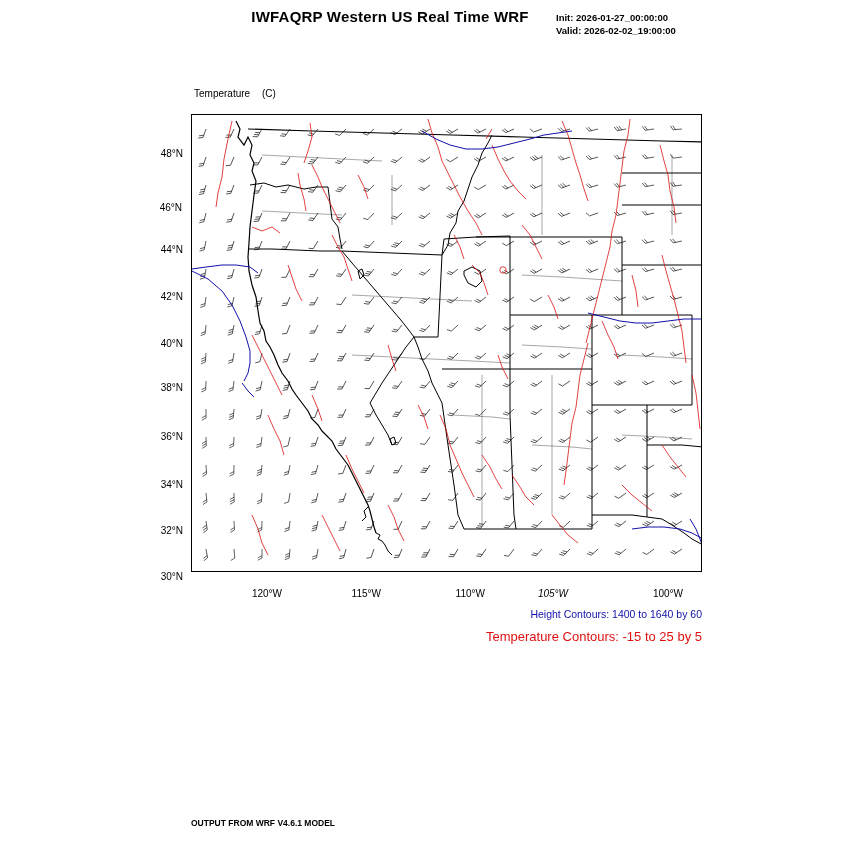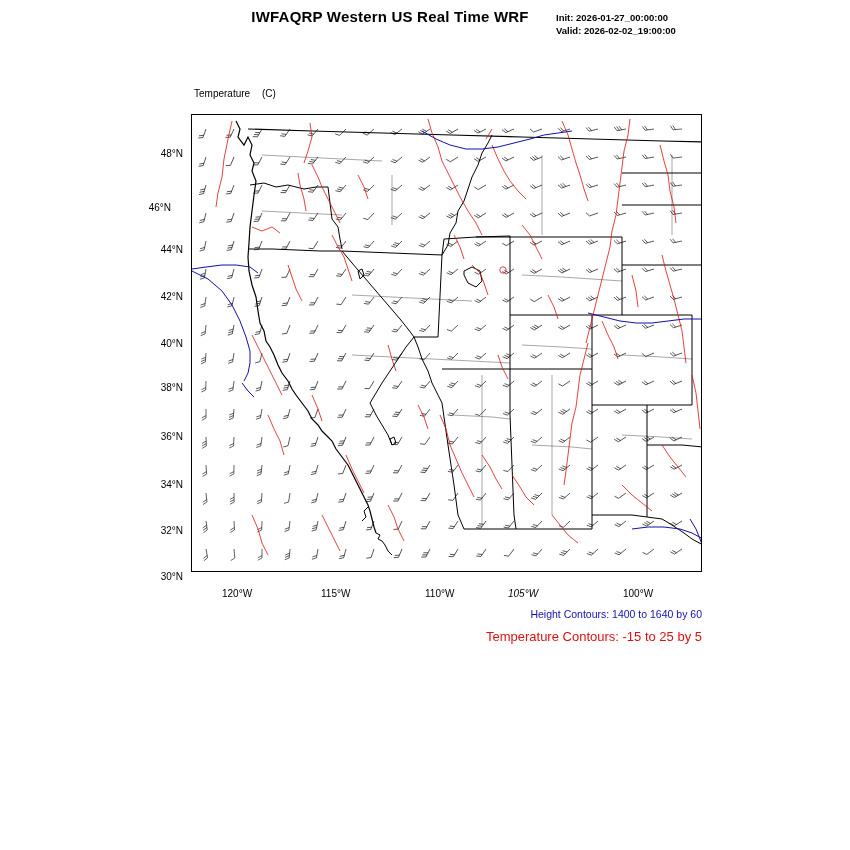--- a/index.html
+++ b/index.html
@@ -50,21 +50,21 @@
   #map-frame svg { display: block; }
 
   .ytick {
     font-size: 10px;
     text-align: right;
     width: 46px;
     margin-top: 21px;
   }
   .xtick {
     font-size: 10px;
-    text-align: left;
+    text-align: right;
     width: 60px;
   }
 
   #legend-height {
     left: 300px; top: 608px; width: 402px;
     text-align: right;
     font-size: 10.5px;
     color: #1111aa;
   }
   #legend-temp {
@@ -91,21 +91,21 @@
   <div>Valid: 2026-02-02_19:00:00</div>
 </div>
 
 <div class="abs" id="units-block">
   <div><span class="u-label">Temperature</span><span>(C)</span></div>
   <div><span class="u-label">Height</span><span>(m)</span></div>
   <div><span class="u-label">Winds</span><span>(kts)</span></div>
 </div>
 
 <div class="abs ytick" style="left:137px; top:127px;">48°N</div>
-<div class="abs ytick" style="left:125px; top:181px;">46°N</div>
+<div class="abs ytick" style="left:136px; top:181px;">46°N</div>
 <div class="abs ytick" style="left:137px; top:223px;">44°N</div>
 <div class="abs ytick" style="left:137px; top:270px;text-align:right;">42°N</div>
 <div class="abs ytick" style="left:137px; top:317px;">40°N</div>
 <div class="abs ytick" style="left:137px; top:361px;">38°N</div>
 <div class="abs ytick" style="left:137px; top:410px;">36°N</div>
 <div class="abs ytick" style="left:137px; top:458px;">34°N</div>
 <div class="abs ytick" style="left:137px; top:504px;">32°N</div>
 <div class="abs ytick" style="left:137px; top:550px;">30°N</div>
 
 <div class="abs xtick" style="left:222px; top:588px;">120°W</div>
@@ -1177,13 +1177,14 @@
       <path d="M440,414 L456,412 L472,412 L488,414 L500,418 L511,424"></path>
       <path d="M50,268 L56,276 L62,282"></path>
     </g>
   </svg>
 </div>
 
 <div class="abs" id="legend-height">Height Contours: 1400 to 1640 by 60</div>
 <div class="abs" id="legend-temp">Temperature Contours: -15 to 25 by 5</div>
 
 <div class="abs" id="footer">
+  <div>OUTPUT FROM WRF V4.6.1 MODEL</div>
 </div>
 
 </body></html>

